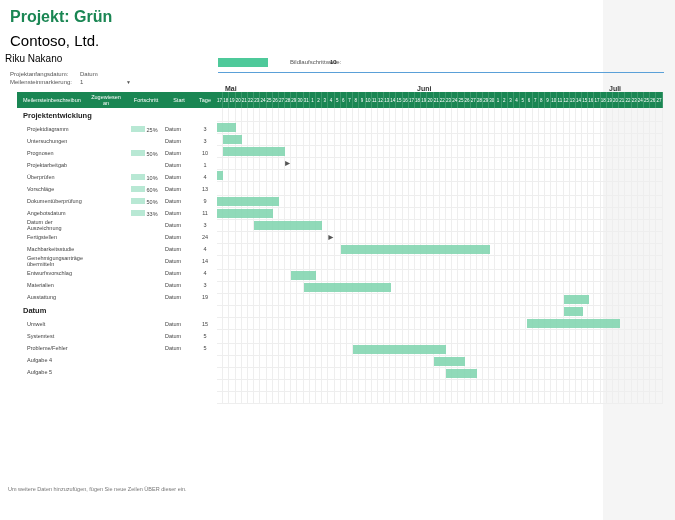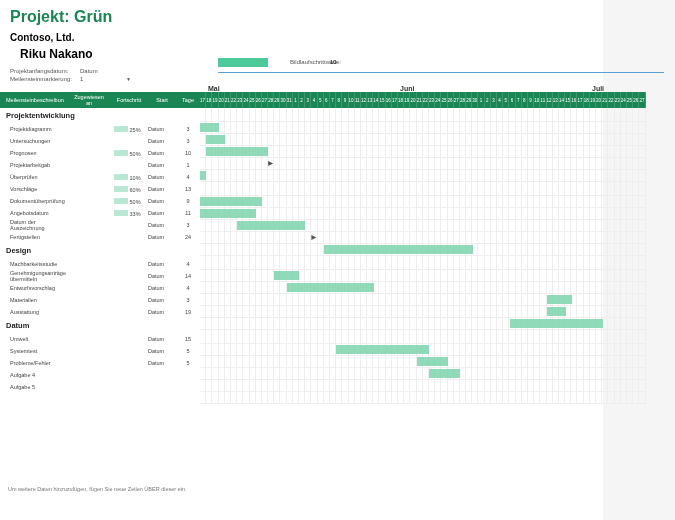--- a/index.html
+++ b/index.html
@@ -1,20 +1,20 @@
 <!DOCTYPE html>
 <html><head>
 <meta charset="utf-8">
 <style>
 *{box-sizing:border-box;margin:0;padding:0}
 body{font-family:Arial,sans-serif;font-size:6px;background:#f5f5f5;width:675px;height:520px;overflow:hidden}
 .page{background:#fff;width:603px;height:520px;position:relative}
 .title{color:#1a8653;font-size:16px;font-weight:bold;padding:8px 0 4px 10px}
-.company{font-size:10px;font-weight:bold;padding:2px 0 2px 10px}
-.manager{font-size:12px;font-weight:bold;padding:2px 0 6px 20px}
+.company{font-size:15px;font-weight:normal;padding:2px 0 2px 10px}
+.manager{font-size:10px;font-weight:normal;padding:2px 0 6px 5px}
 .meta-row{display:flex;align-items:center;font-size:6px;padding:1px 0 1px 10px;color:#555}
 .meta-label{width:70px}
 .meta-val{width:40px}
 .scroll-bar{position:absolute;left:218px;top:58px;width:50px;height:9px;background:#4ec99a}
 .scroll-label{position:absolute;left:290px;top:59px;font-size:6px;color:#555}
 .scroll-val{position:absolute;left:330px;top:59px;font-size:6px}
 .timeline-rule{position:absolute;left:218px;top:72px;height:1px;width:446px;background:#5aa0d8}
 .content{display:flex;margin-top:6px}
 .left{width:200px}
 .header-row{display:flex;background:#1a8653;color:#fff;height:16px;align-items:center;font-size:5.5px}
@@ -61,21 +61,21 @@
   <span class="meta-label">Meilensteinmarkierung:</span>
   <span class="meta-val">1</span>
   <span style="margin-left:6px;font-size:5px">▼</span>
 </div>
 
 <div class="scroll-bar"></div>
 <span class="scroll-label">Bildlaufschrittweite:</span>
 <span class="scroll-val">10</span>
 <div class="timeline-rule"></div>
 
-<div class="content" style="position:absolute;top:76px;left:0;width:100%">
+<div class="content" style="position:absolute;top:76px;left:17px;width:100%">
   <div class="left">
     <div style="height:10px"></div>
     <div class="header-row">
       <div class="hc hc1">Meilensteinbeschreibun</div>
       <div class="hc hc2">Zugewiesen an</div>
       <div class="hc hc3">Fortschritt</div>
       <div class="hc hc4">Start</div>
       <div class="hc hc5">Tage</div>
     </div>
     <div id="task-list">
@@ -143,21 +143,20 @@
             <div class="tc4">Datum</div>
             <div class="tc5">3</div>
           </div>
           <div class="task-row">
             <div class="tc1">Fertigstellen</div>
             <div class="tc2"></div>
             <div class="tc3"></div>
             <div class="tc4">Datum</div>
             <div class="tc5">24</div>
           </div>
-          <div class="section">Design</div>
           <div class="task-row">
             <div class="tc1">Machbarkeitsstudie</div>
             <div class="tc2"></div>
             <div class="tc3"></div>
             <div class="tc4">Datum</div>
             <div class="tc5">4</div>
           </div>
           <div class="task-row">
             <div class="tc1">Genehmigungsanträge übermitteln</div>
             <div class="tc2"></div>

